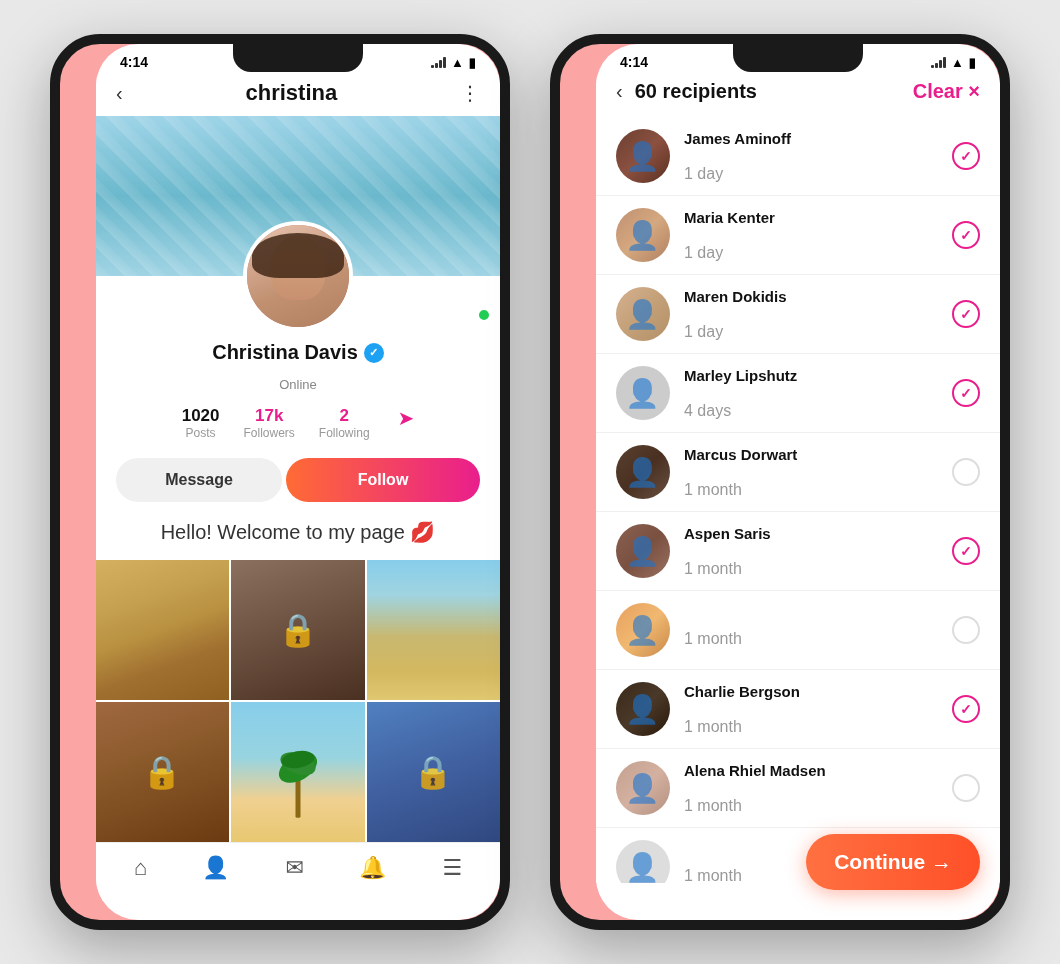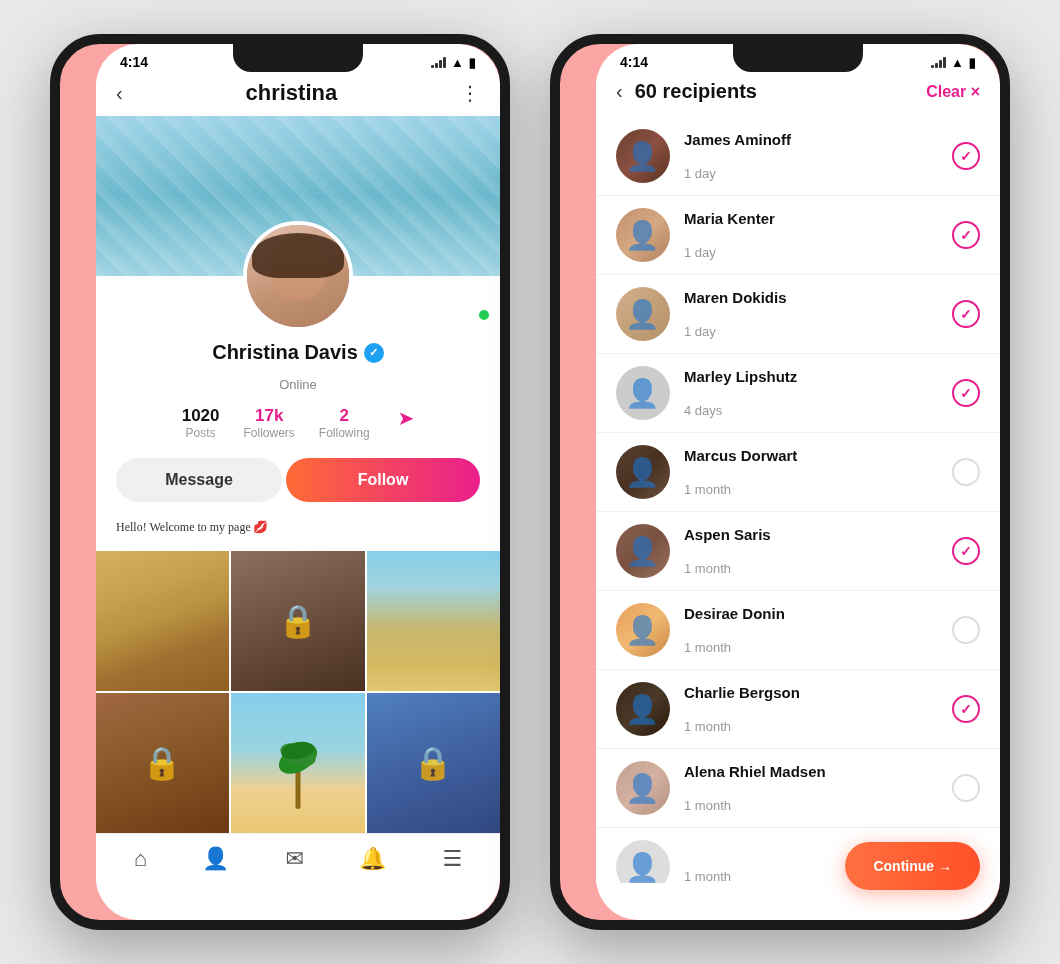--- a/index.html
+++ b/index.html
@@ -277,25 +277,24 @@
       background: linear-gradient(90deg, #ff6b35 0%, #e91e8c 100%);
       border: none;
       border-radius: 28px;
       font-size: 16px;
       font-weight: 700;
       color: #fff;
       cursor: pointer;
     }
 
     .bio-text {
-      text-align: left;
-      font-size: 12px;
+      text-align: center;
+      font-size: 20px;
       color: #333;
       padding: 4px 20px 16px;
-      font-family: Liberation Serif, serif;
     }
 
     
     .photo-grid {
       display: grid;
       grid-template-columns: 1fr 1fr 1fr;
       grid-template-rows: 140px 140px;
       gap: 2px;
     }
 
@@ -369,21 +368,21 @@
 
     .recipients-title {
       font-size: 20px;
       font-weight: 700;
       color: #111;
     }
 
     .clear-btn {
       margin-left: auto;
       color: #e91e8c;
-      font-size: 16px;
+      font-size: 20px;
       font-weight: 600;
       cursor: pointer;
       display: flex;
       align-items: center;
       gap: 4px;
     }
 
     
     .recipient-list {
       overflow-y: auto;
@@ -412,21 +411,21 @@
       flex: 1;
     }
 
     .recipient-name {
       font-size: 15px;
       font-weight: 600;
       color: #111;
     }
 
     .recipient-time {
-      font-size: 13px;
+      font-size: 16px;
       color: #999;
       margin-top: 18px;
     }
 
     .check-circle {
       width: 28px;
       height: 28px;
       border-radius: 50%;
       border: 2px solid #ddd;
       display: flex;
@@ -462,21 +461,21 @@
     
     .continue-btn {
       position: absolute;
       bottom: 30px;
       right: 20px;
       background: linear-gradient(90deg, #ff7040 0%, #ff5028 100%);
       color: #fff;
       border: none;
       border-radius: 30px;
       padding: 16px 28px;
-      font-size: 14px;
+      font-size: 21px;
       font-weight: 700;
       cursor: pointer;
       display: flex;
       align-items: center;
       gap: 8px;
       box-shadow: 0 4px 20px rgba(255,80,40,0.4);
     }
 
     
     .signal-bars {
@@ -725,21 +724,20 @@
         <div class="recipient-name">Aspen Saris</div>
         <div class="recipient-time">1 month</div>
       </div>
       <div class="check-circle checked"></div>
     </div>
         <div class="recipient-item">
       <div class="recipient-avatar av-desirae">
         <div class="face-silhouette">👤</div>
       </div>
       <div class="recipient-info">
-        <div class="recipient-name">Desirae Donin</div>
         <div class="recipient-time">1 month</div>
       </div>
       <div class="check-circle "></div>
     </div>
         <div class="recipient-item">
       <div class="recipient-avatar av-charlie">
         <div class="face-silhouette">👤</div>
       </div>
       <div class="recipient-info">
         <div class="recipient-name">Charlie Bergson</div>

